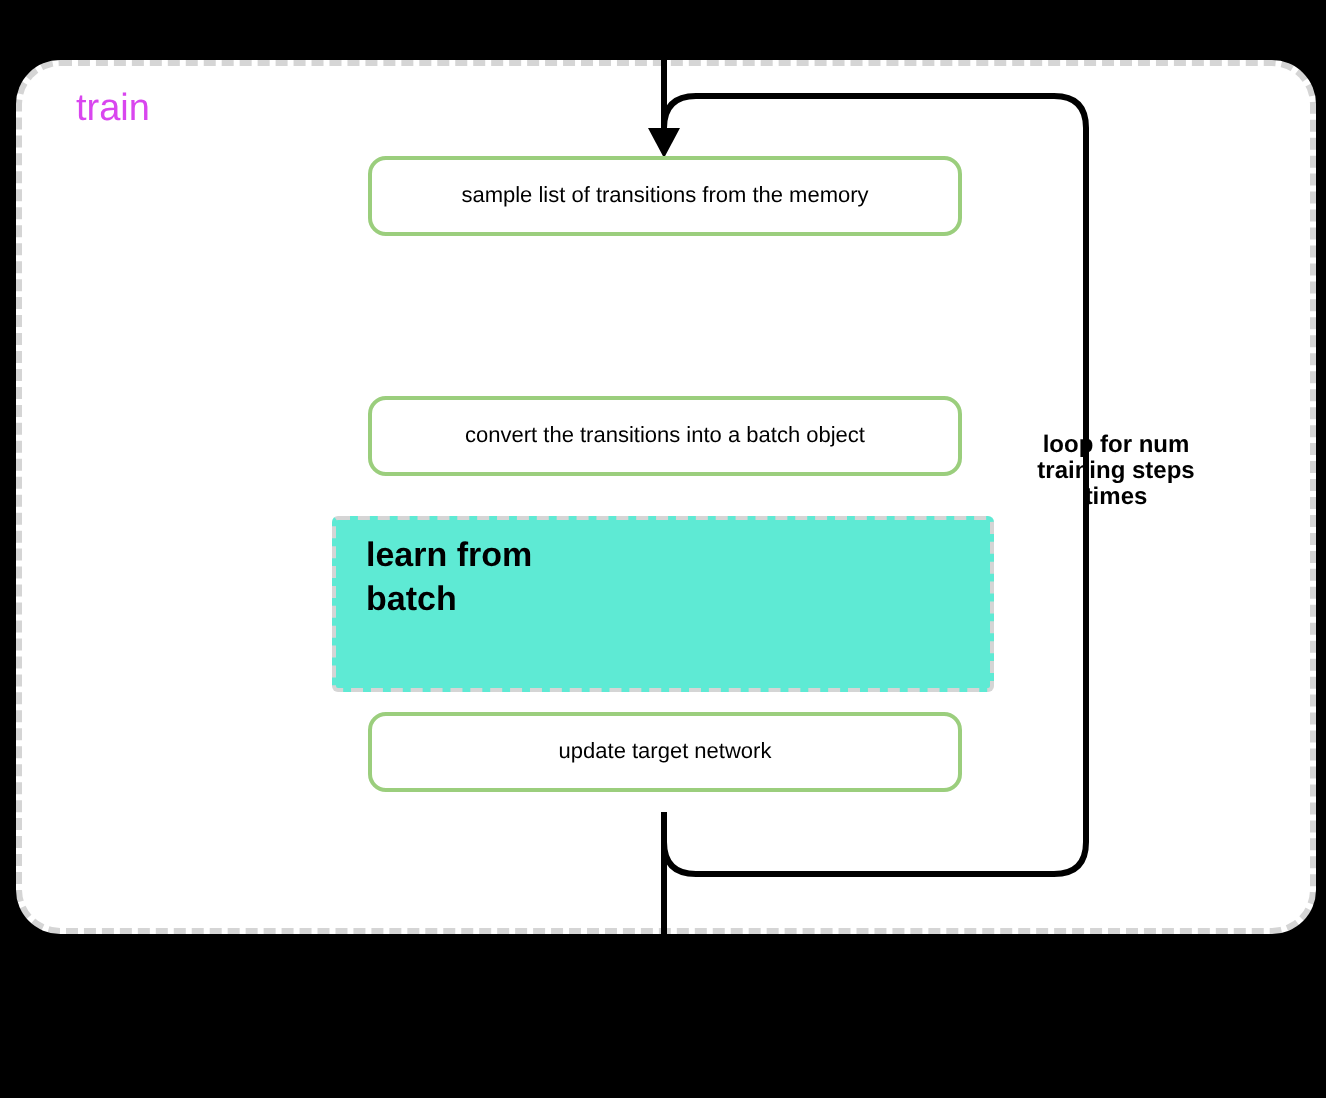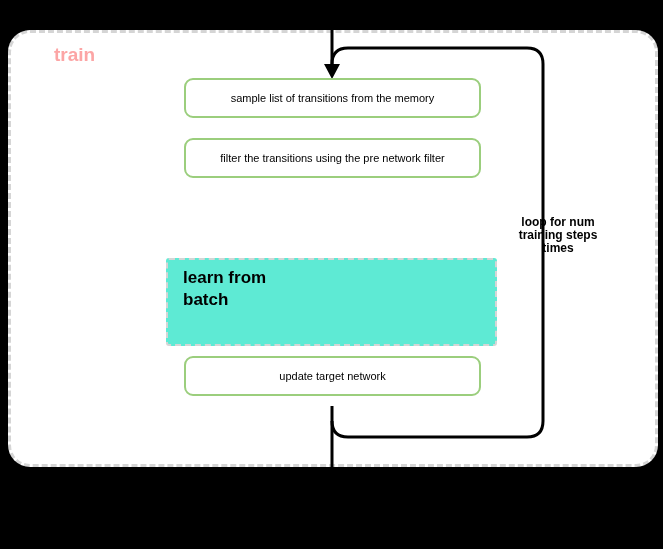--- a/index.html
+++ b/index.html
@@ -26,24 +26,23 @@
     background: #ffffff;
     border: 3px dashed #d5d5d5;
     border-radius: 22px;
     z-index: 1;
   }
   .train-title {
     position: absolute;
     left: 38px;
     top: 44px;
     font-size: 19px;
-    font-weight: bold;
-    color: #fca5a5;
+    font-weight: normal;
+    color: #d946ef;
     z-index: 4;
-    margin-left: 16px;
   }
   
   .flow-svg {
     position: absolute;
     left: 0;
     top: 0;
     width: 663px;
     height: 549px;
     z-index: 2;
     pointer-events: none;
@@ -119,22 +118,22 @@
 
     <polygon points="332,79 324,64 340,64" fill="#000000"></polygon>
 
     <path d="M332 64 Q332 48 348 48 L527 48 Q543 48 543 64 L543 421 Q543 437 527 437 L348 437 Q332 437 332 421" stroke="#000000" stroke-width="3" fill="none"></path>
 
     <path d="M332 406 L332 468" stroke="#000000" stroke-width="3" fill="none"></path>
   </svg>
 
   <div class="step step-sample">sample list of transitions from the memory</div>
 
-  <div class="step step-filter">filter the transitions using the pre network filter</div>
 
+  <div class="step step-convert">convert the transitions into a batch object</div>
 
   <div class="learn-box">learn from
 batch</div>
 
   <div class="step step-update">update target network</div>
 
   <div class="loop-label">loop for num
 training steps
 times</div>
 

